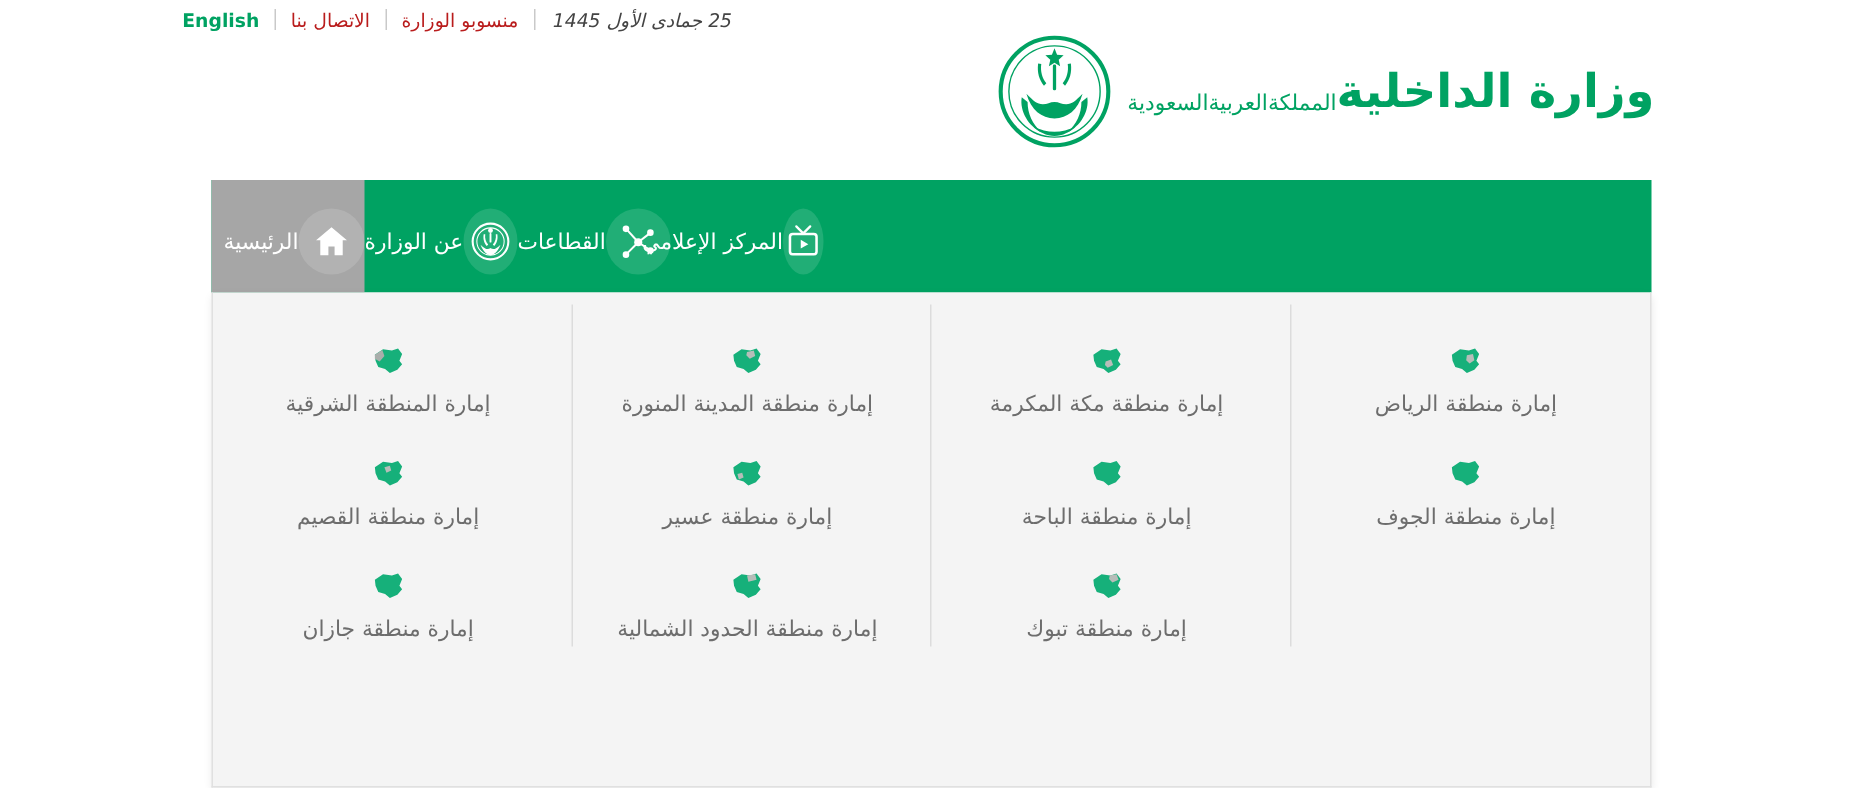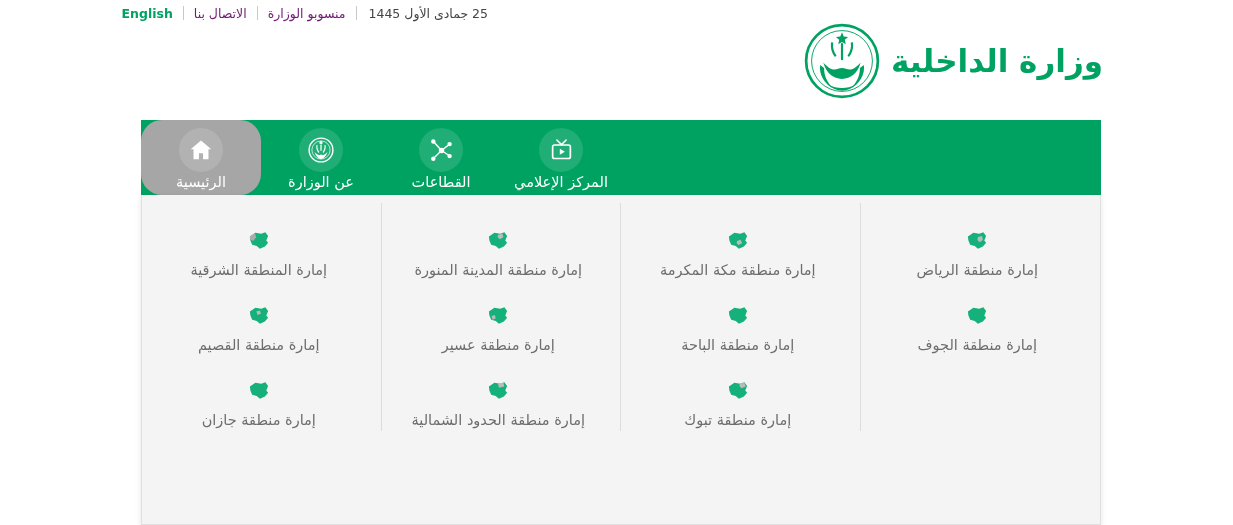--- a/index.html
+++ b/index.html
@@ -35,28 +35,29 @@
     flex-direction: row;
     align-items: center;
     gap: 0;
     font-size: 12.5px;
     color: #4a4a4a;
     white-space: nowrap;
   }
   .topbar-item {
     padding: 0 10px;
     line-height: 15px;
-    color: #701a75;
+    color: #b91c1c;
     text-decoration: none;
     font-size: 12.5px;
   }
   .topbar-item.date {
     color: #444444;
     padding-left: 12px;
     padding-right: 0;
+    font-style: italic;
   }
   .topbar-sep {
     width: 1px;
     height: 14px;
     background: #c9c9c9;
     display: inline-block;
   }
   .topbar-item.english {
     color: #00A262;
     font-weight: bold;
@@ -107,30 +108,29 @@
     width: 960px;
     height: 75px;
     background: #00A262;
     display: flex;
     flex-direction: row-reverse;
     justify-content: flex-start;
     align-items: stretch;
   }
   .nav-item {
     position: relative;
-    width: 120px;
-    display: flex;
-    flex-direction: column;
+    width: 102px;
+    display: flex;
+    flex-direction: row;
     align-items: center;
     justify-content: flex-start;
     padding-top: 8px;
     box-sizing: border-box;
     cursor: pointer;
     text-decoration: none;
-    border-radius: 21px;
   }
   .nav-item.home { background: #a6a6a6; }
   .nav-item.active { background: #14b277; }
   .nav-icon-circle {
     width: 44px;
     height: 44px;
     border-radius: 50%;
     background: rgba(255,255,255,0.13);
     display: flex;
     align-items: center;
@@ -225,20 +225,21 @@
     <span class="topbar-sep"></span>
     <a class="topbar-item" href="#">الاتصال بنا</a>
     <span class="topbar-sep"></span>
     <a class="topbar-item english" href="#">English</a>
   </div>
 </div>
 
 <div class="logo-wrap">
   <div class="logo-text">
     <span class="logo-title">وزارة الداخلية</span>
+    <span class="logo-sub">المملكةالعربيةالسعودية</span>
   </div>
   <span class="logo-emblem">
     <svg viewBox="0 0 100 100" width="78" height="78" aria-hidden="true">
       <circle cx="50" cy="50" r="46" fill="none" stroke="#00A262" stroke-width="3.5"></circle>
       <circle cx="50" cy="50" r="39" fill="none" stroke="#00A262" stroke-width="1.2"></circle>
       <g fill="#00A262">
         <path d="M50 13 l2.2 5.5 5.6 .6 -4.2 3.8 1.2 5.6 -4.8-3 -4.8 3 1.2-5.6 -4.2-3.8 5.6-.6z"></path>
         <path d="M36 26 c-1 8 1 14 5 19 l2-2 c-3.5-4.6-5.2-10-4.3-16.6z"></path>
         <path d="M64 26 c1 8 -1 14 -5 19 l-2-2 c3.5-4.6 5.2-10 4.3-16.6z"></path>
         <rect x="48.6" y="27" width="2.8" height="22" rx="1.2"></rect>

